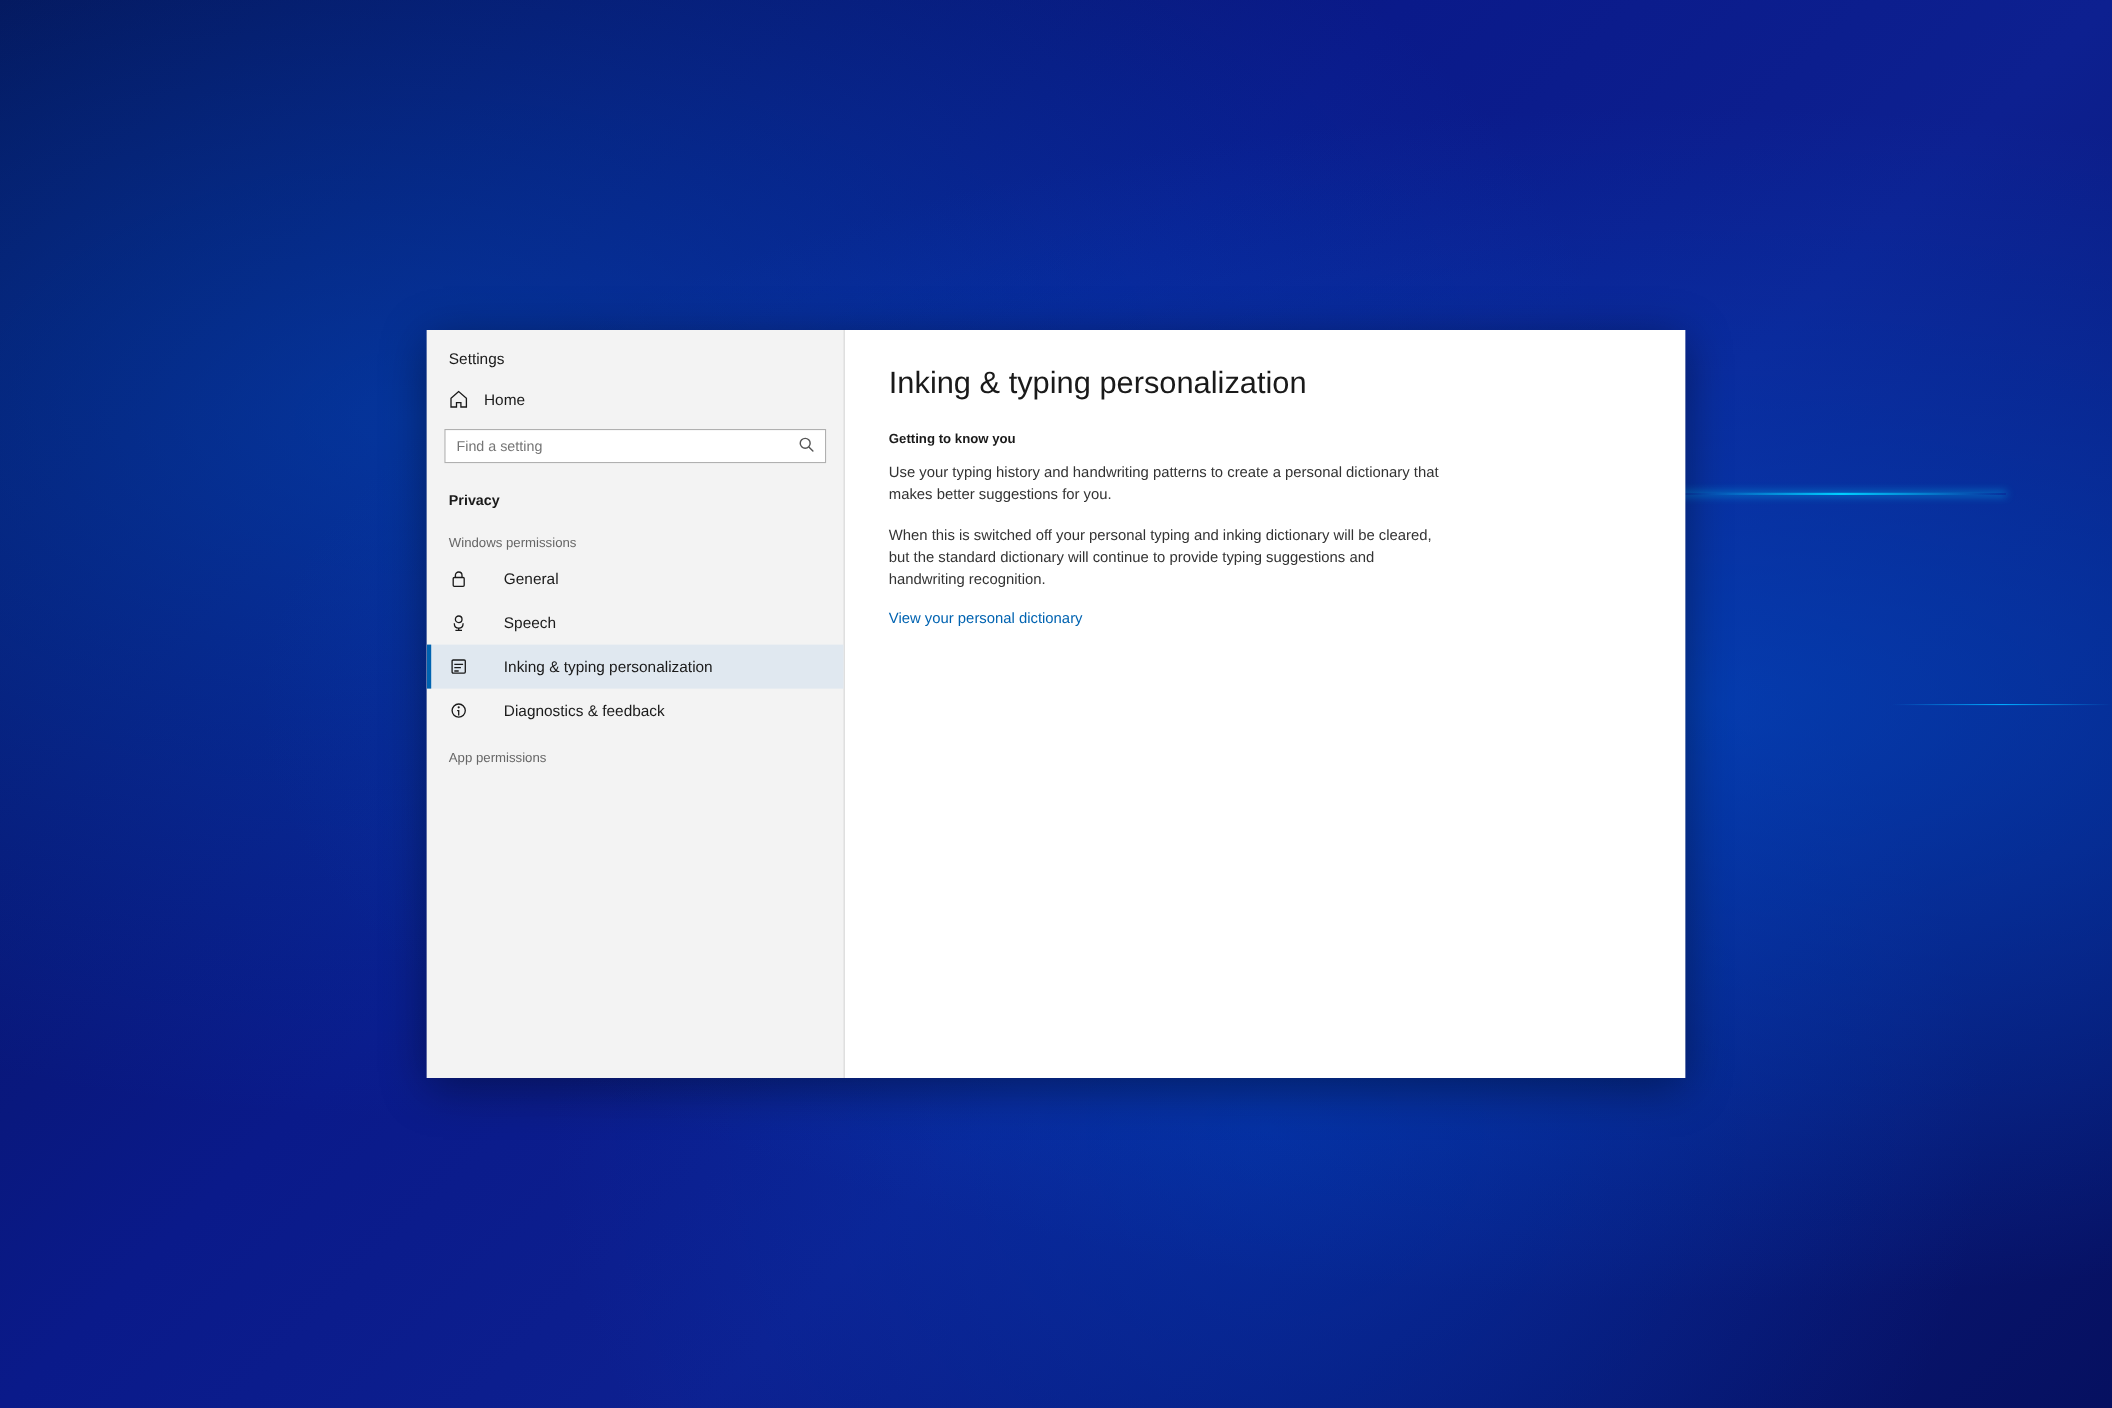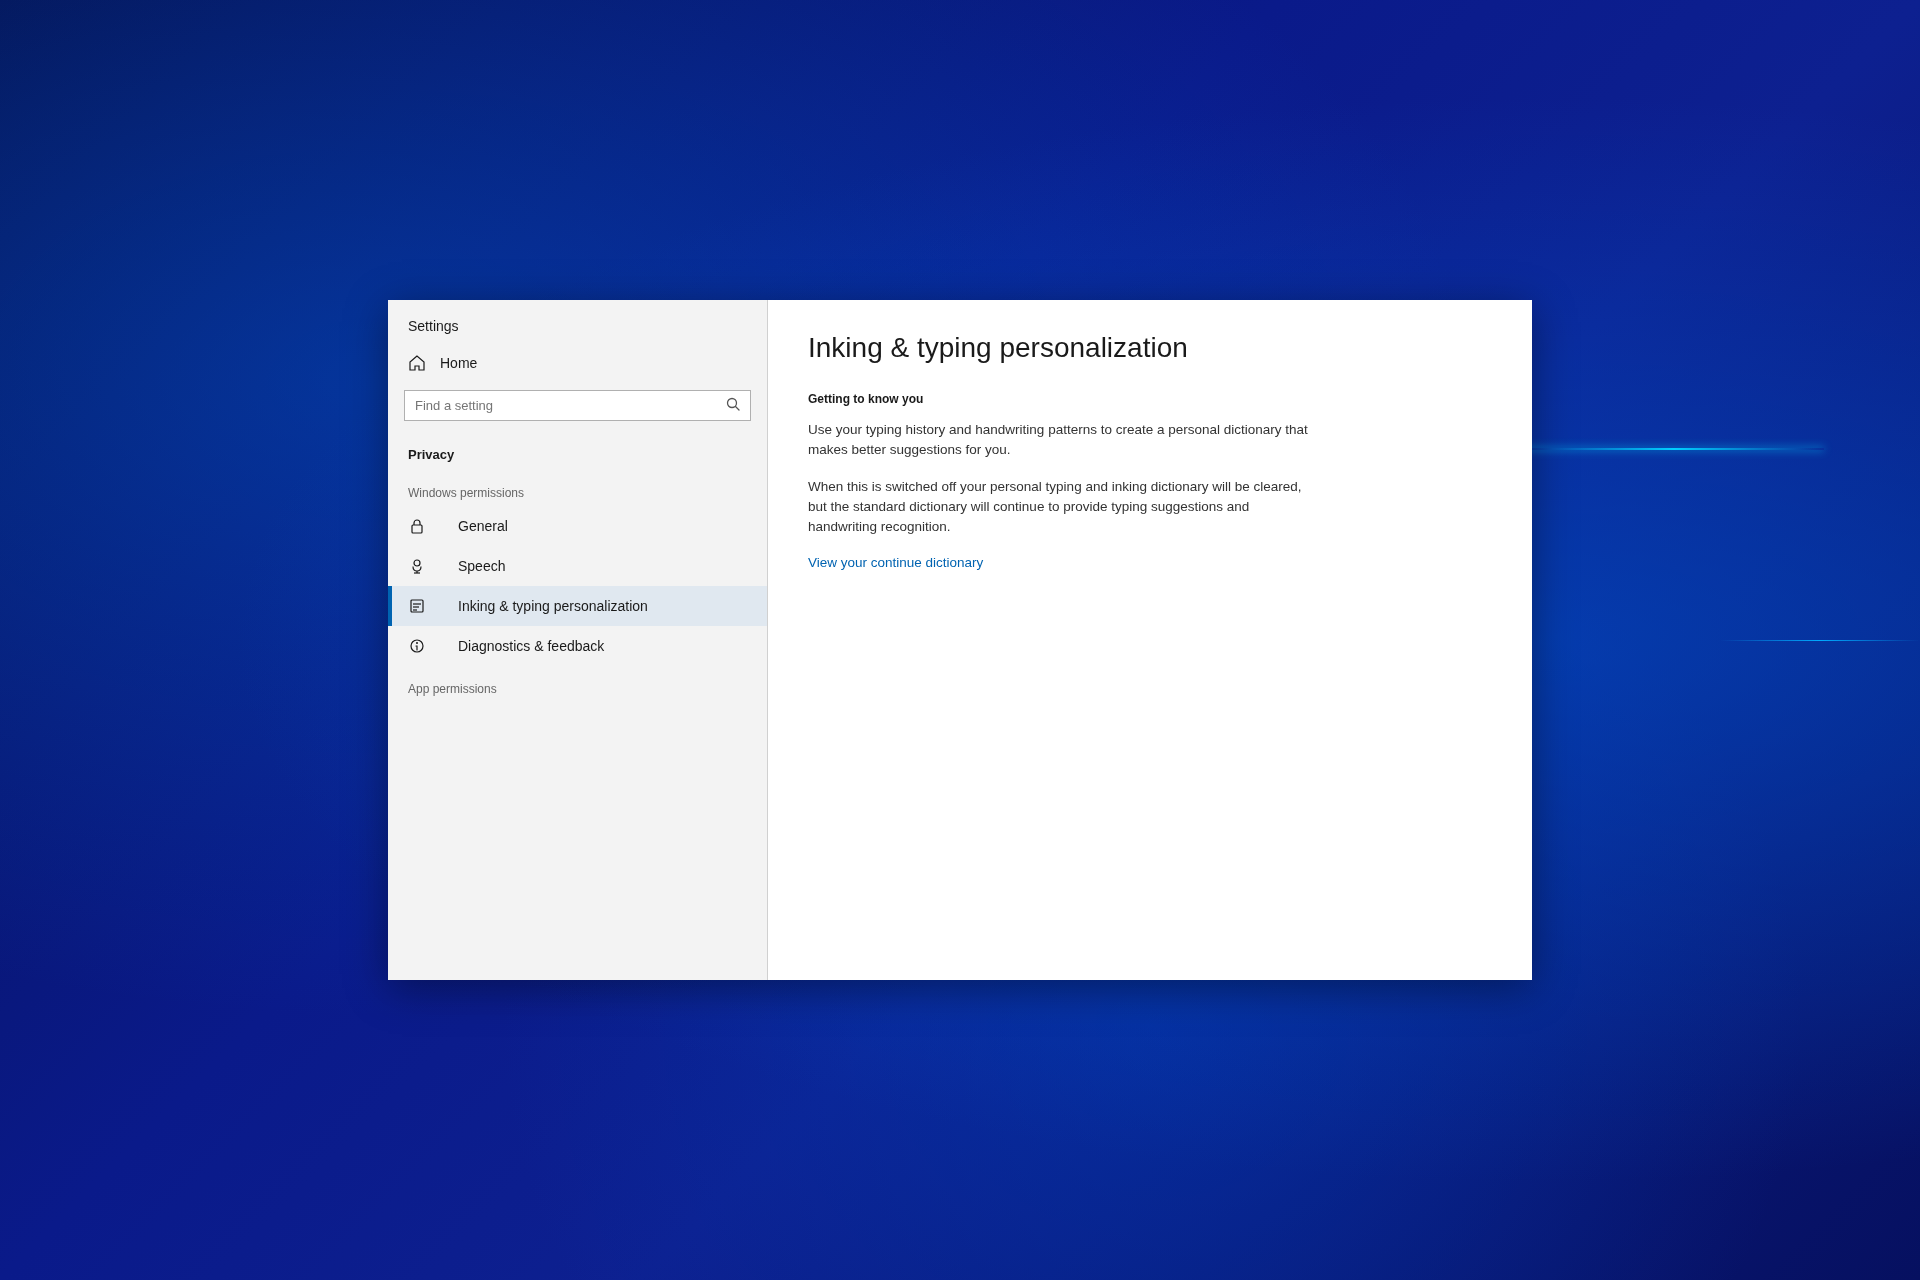--- a/index.html
+++ b/index.html
@@ -332,17 +332,17 @@
 
     <h1 class="page-title">Inking &amp; typing personalization</h1>
 
     <h2 class="section-title">Getting to know you</h2>
 
     <p class="description">Use your typing history and handwriting patterns to create a personal dictionary that makes better suggestions for you.</p>
 
     <p class="description">When this is switched off your personal typing and inking dictionary will be cleared, but the standard dictionary will continue to provide typing suggestions and handwriting recognition.</p>
 
 
-    <a class="link" href="#">View your continue dictionary</a>
+    <a class="link" href="#">View your personal dictionary</a>
 
   </div>
 
 </div>
 
 </body></html>

